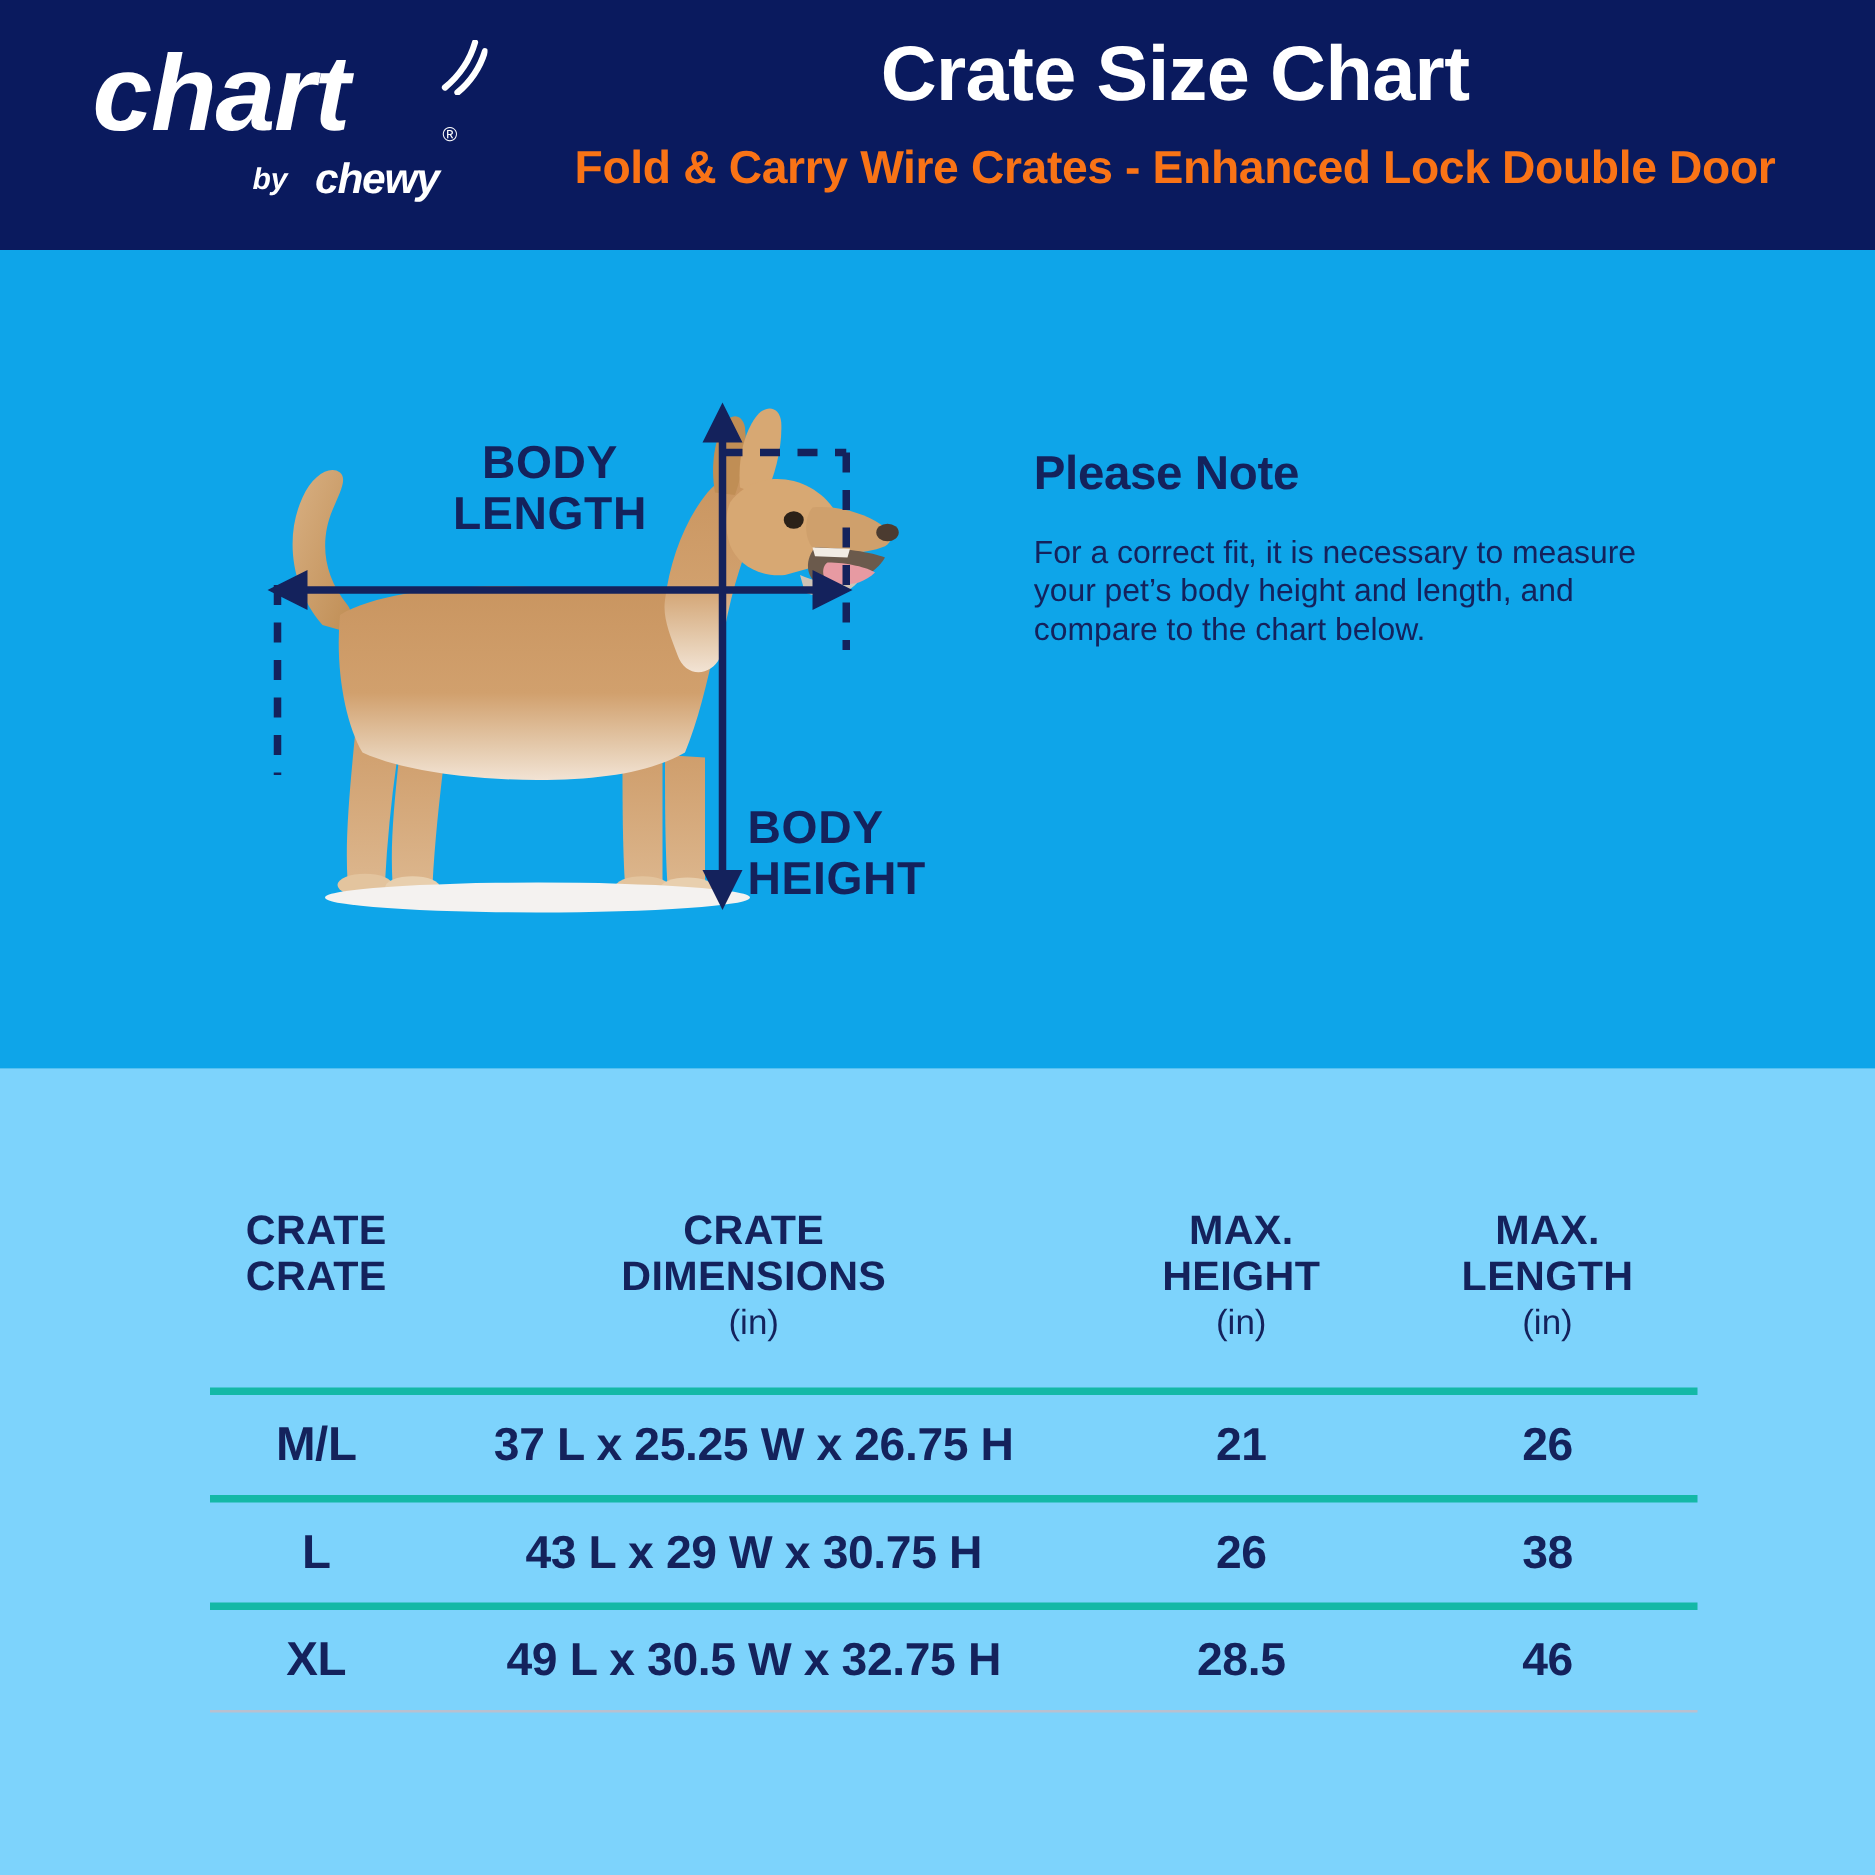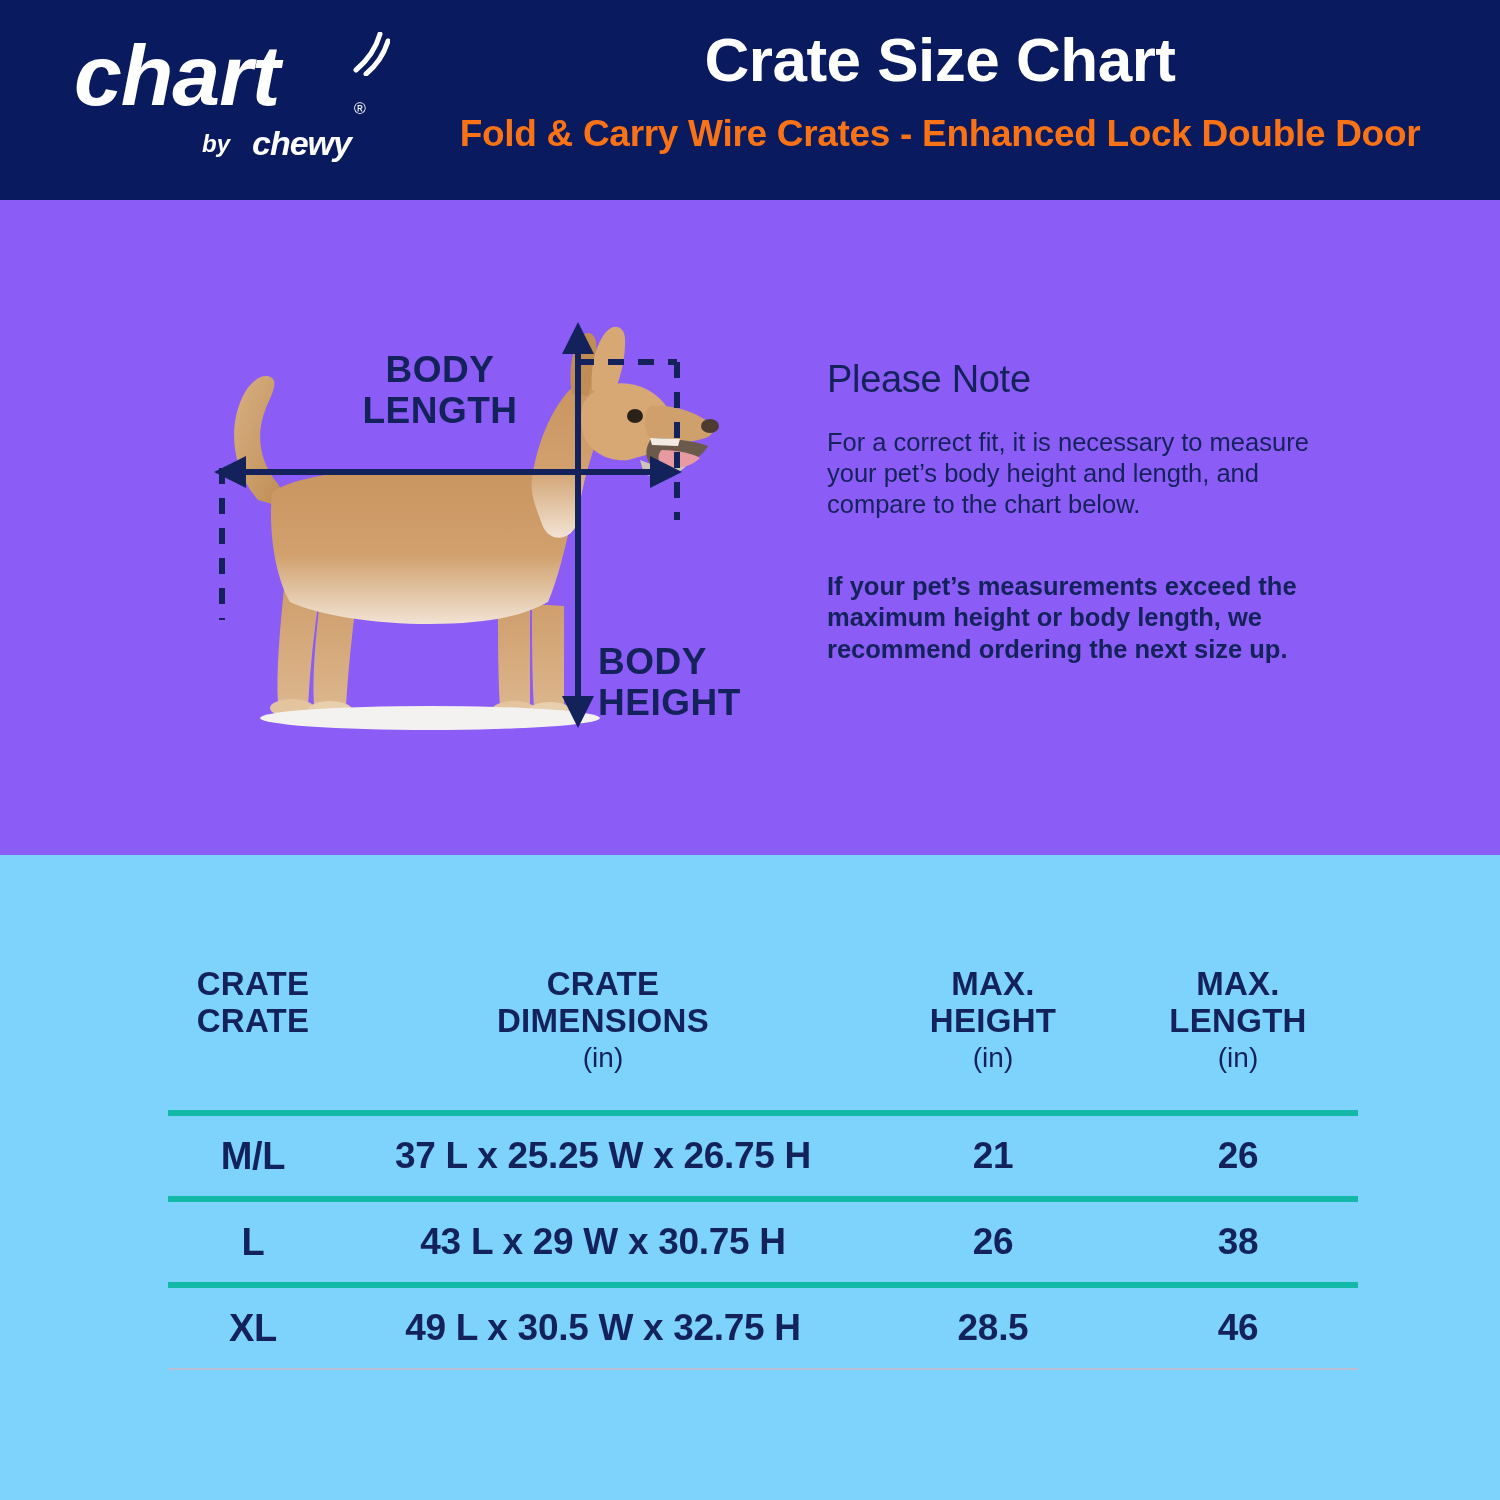--- a/index.html
+++ b/index.html
@@ -104,21 +104,21 @@
     letter-spacing: -0.3px;
     line-height: 1.2;
   }
 
   
   .mid {
     position: absolute;
     left: 0; top: 200px;
     width: 1500px;
     height: 655px;
-    background: #8b5cf6;
+    background: #0ea5e9;
   }
 
   
   .dogwrap {
     position: absolute;
     left: 180px;
     top: 120px;
     width: 620px;
     height: 420px;
   }
@@ -155,21 +155,21 @@
   
   .note {
     position: absolute;
     left: 827px;
     top: 158px;
     width: 530px;
   }
   .note-title {
     color: #14225c;
     font-size: 38px;
-    font-weight: normal;
+    font-weight: bold;
     margin: 0 0 26px 0;
     letter-spacing: -0.3px;
   }
   .note-p1 {
     color: #14225c;
     font-size: 25.5px;
     line-height: 1.22;
     margin: 0;
     font-weight: normal;
   }
@@ -352,21 +352,20 @@
 
     <div class="lbl-bodyheight">
       <span>BODY</span><br>
       <span>HEIGHT</span>
     </div>
   </div>
 
   <div class="note">
     <div class="note-title">Please Note</div>
     <p class="note-p1">For a correct fit, it is necessary to measure your pet’s body height and length, and compare to the chart below.</p>
-    <p class="note-p2">If your pet’s measurements exceed the maximum height or body length, we recommend ordering the next size up.</p>
   </div>
 </div>
 
 <div class="tablesec">
   <div class="table">
 
     <div class="trow thead">
       <div class="c1 th">
         <span>CRATE</span><br>
         <span>CRATE</span>

